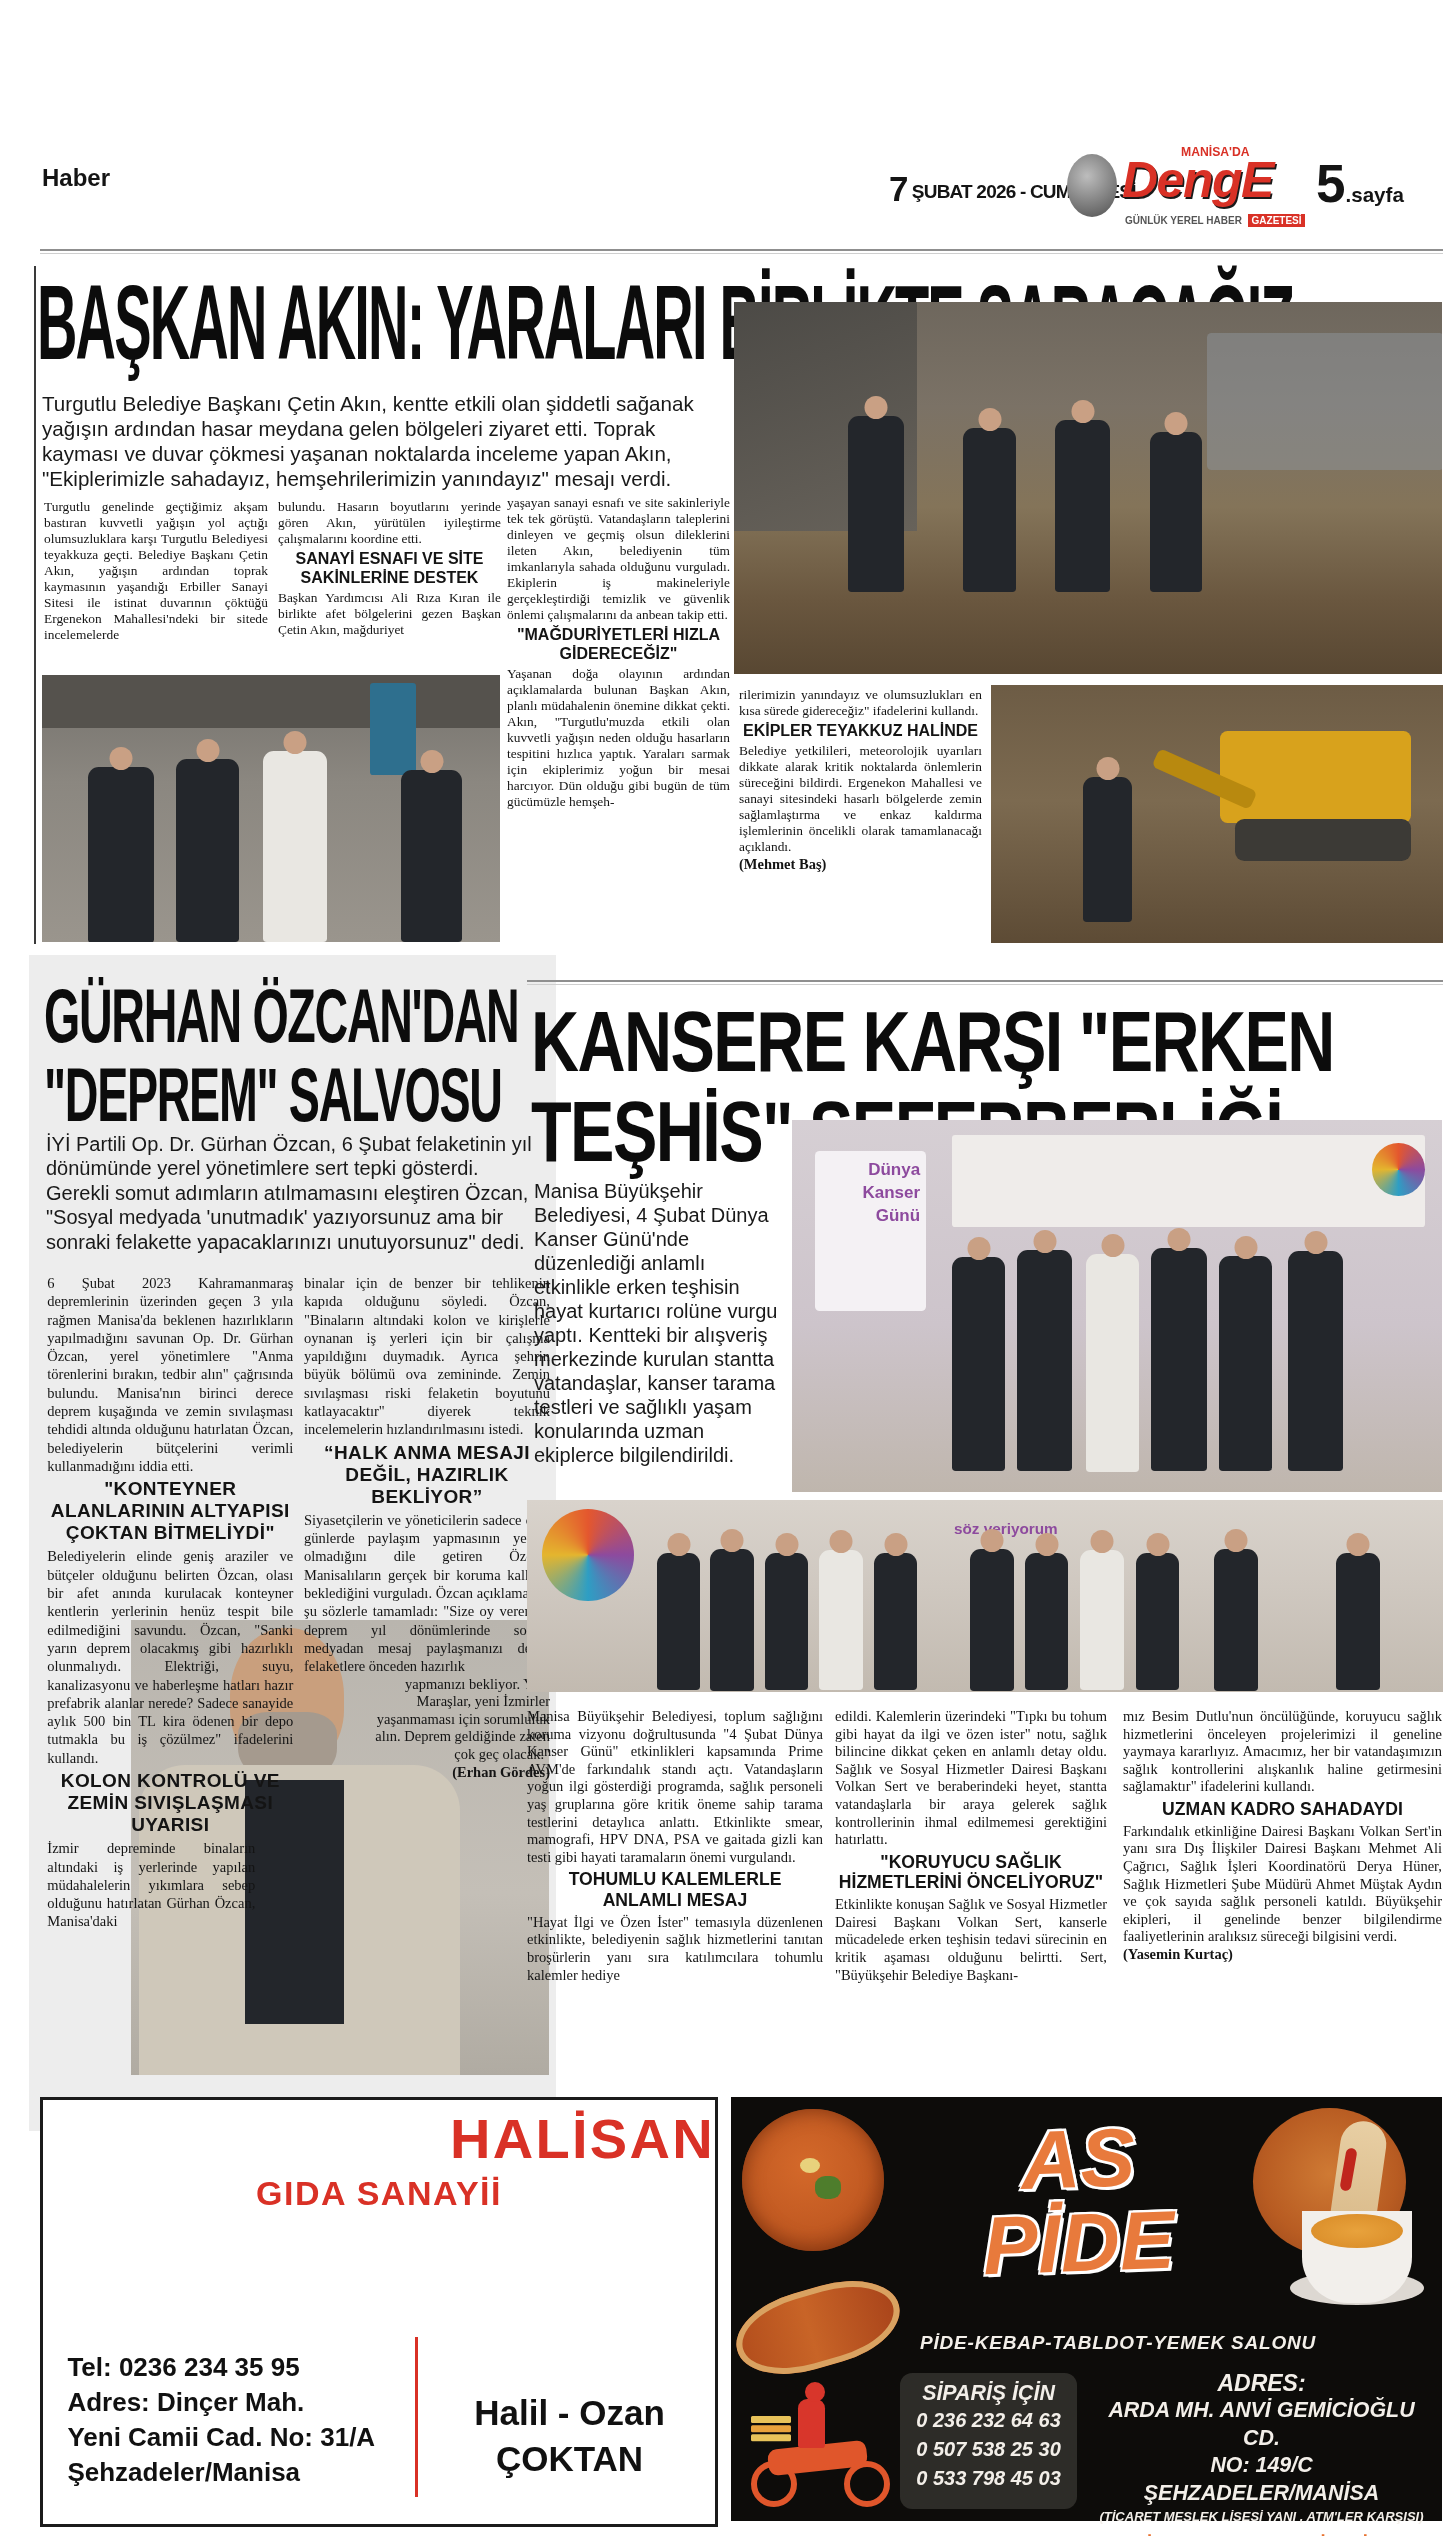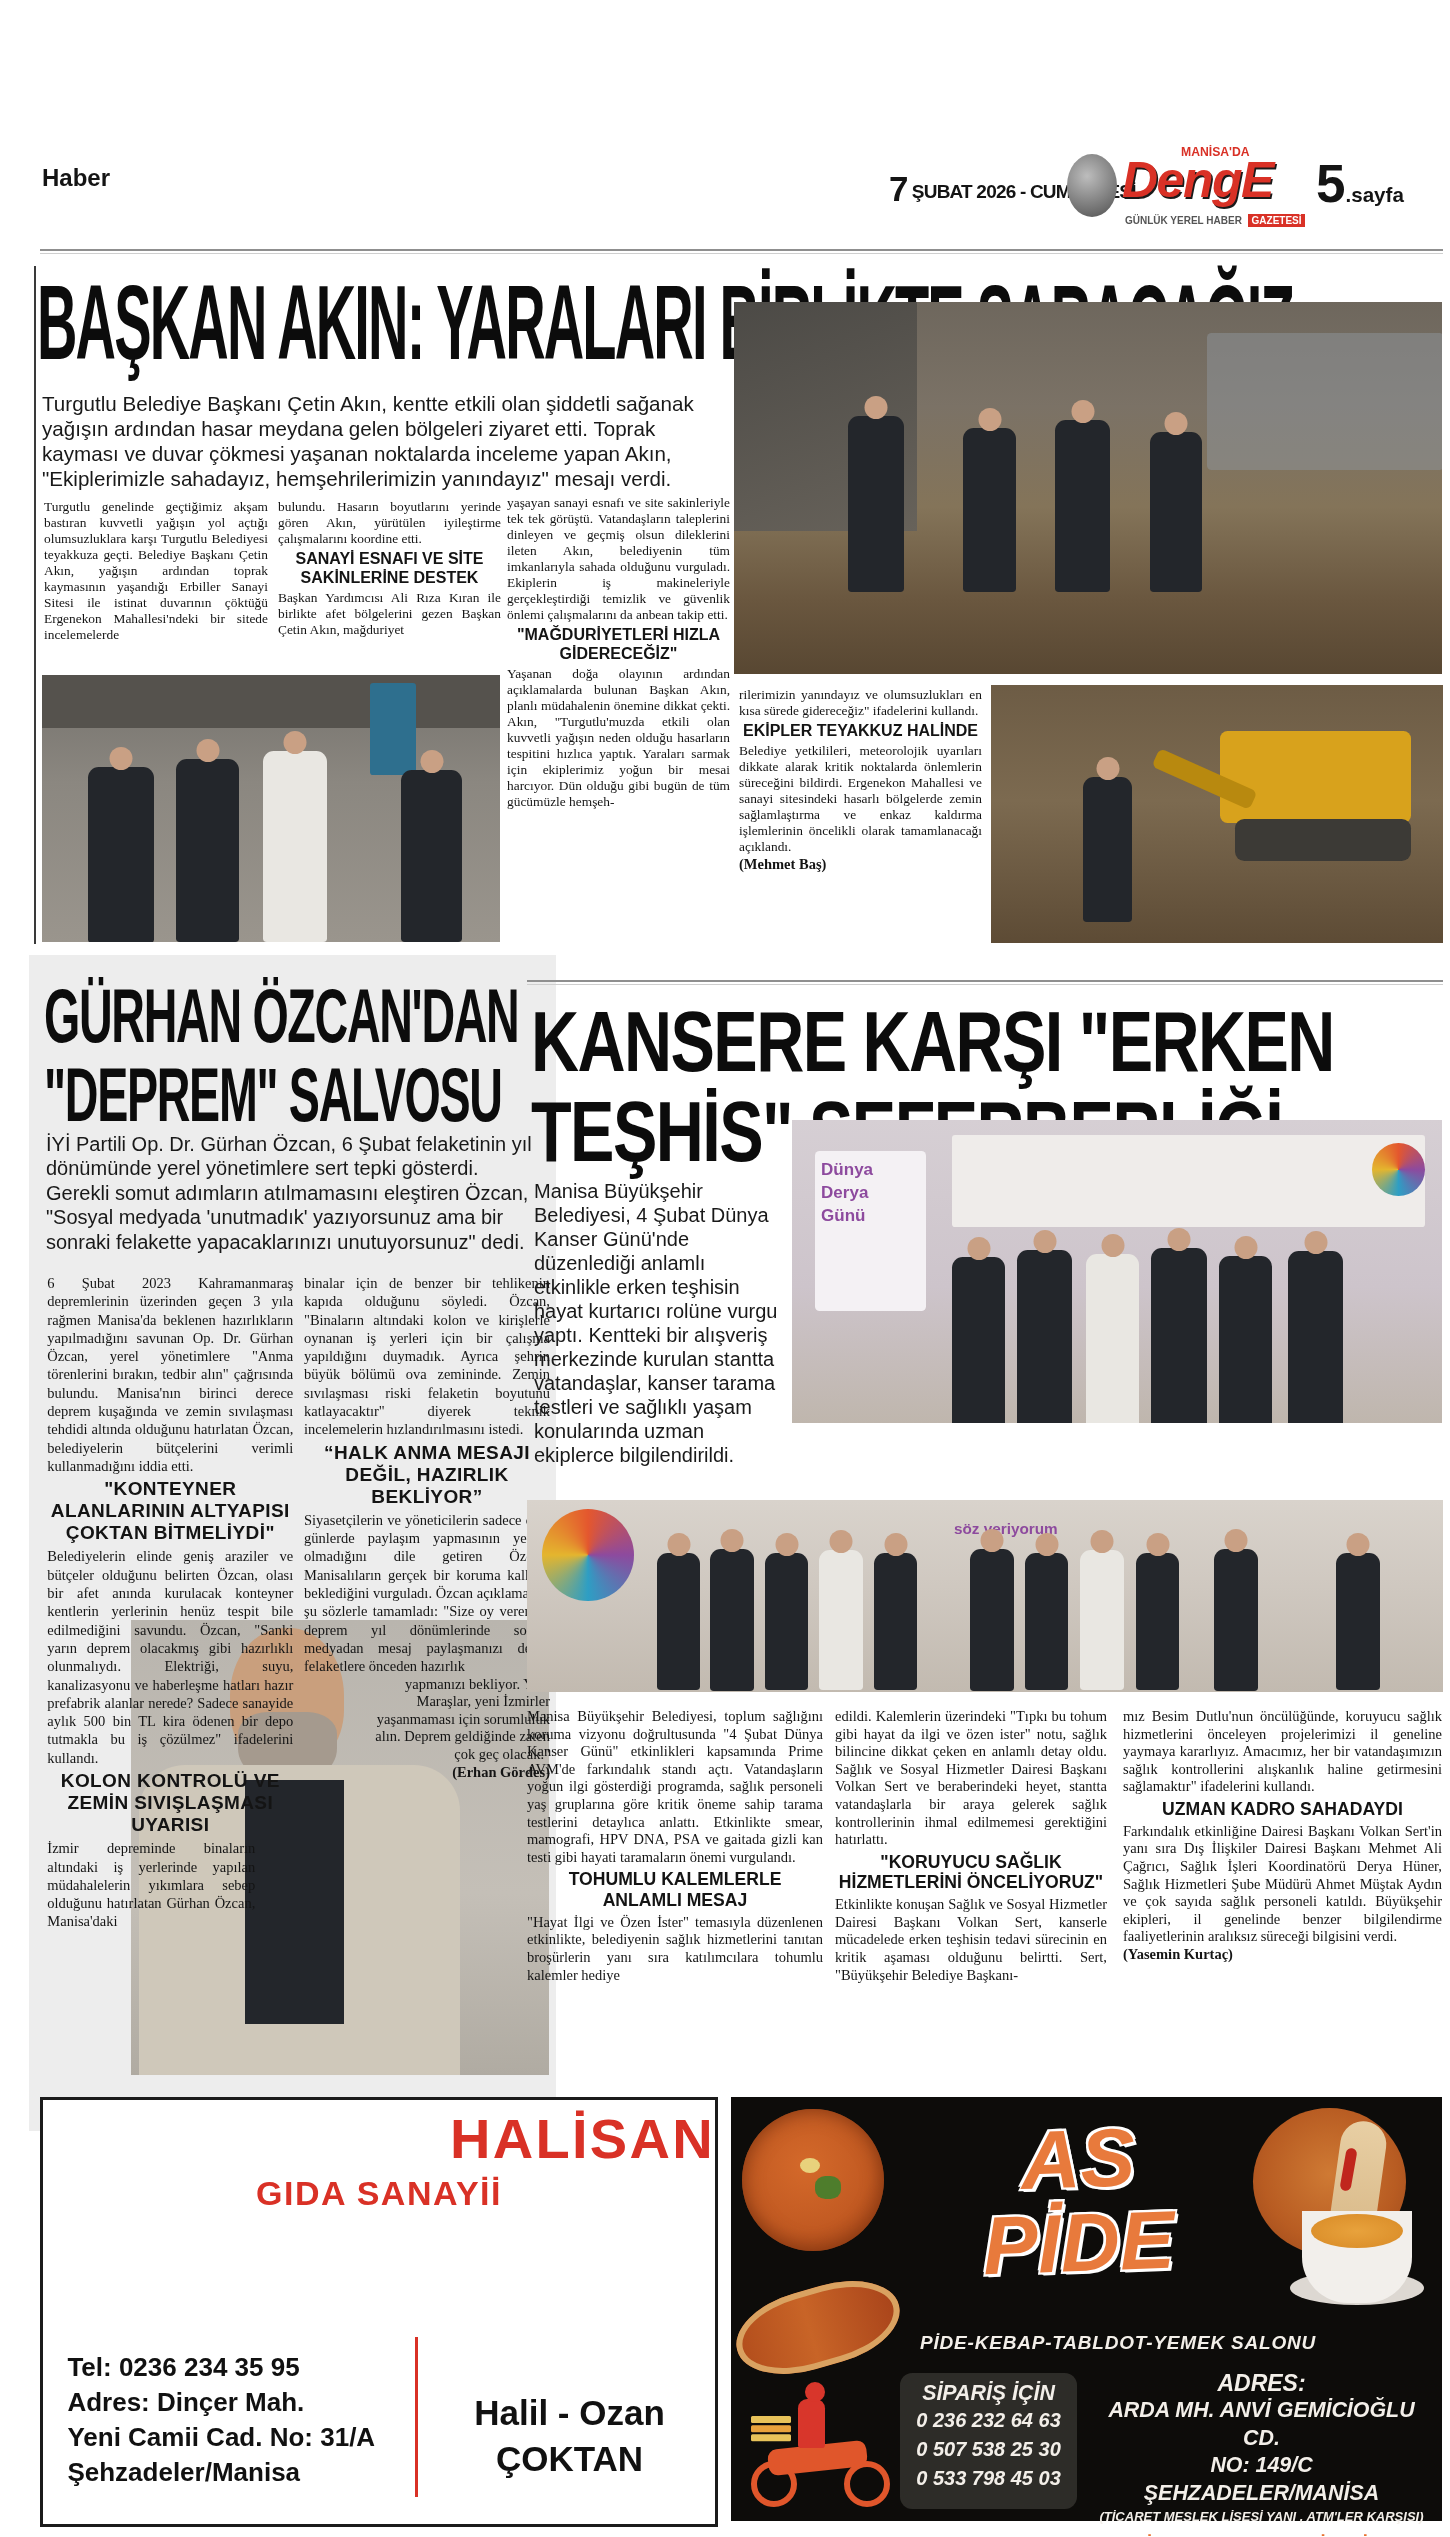--- a/index.html
+++ b/index.html
@@ -156,24 +156,24 @@
 
   <div class="abs" style="left:531px;top:992px;height:90px;">
     <span class="cond" style="font-size:64px;letter-spacing:-1.5px;transform:scale(1.04,1.34);">KANSERE KARŞI "ERKEN</span>
   </div>
   <div class="abs" style="left:531px;top:1082px;height:90px;">
     <span class="cond" style="font-size:64px;letter-spacing:-1.5px;transform:scale(1.04,1.34);">TEŞHİS" SEFERBERLİĞİ</span>
   </div>
 
   <div class="abs lead" style="left:534px;top:1179px;width:250px;font-size:20px;line-height:24px;">Manisa Büyükşehir Belediyesi, 4 Şubat Dünya Kanser Günü'nde düzenlediği anlamlı etkinlikle erken teşhisin hayat kurtarıcı rolüne vurgu yaptı. Kentteki bir alışveriş merkezinde kurulan stantta vatandaşlar, kanser tarama testleri ve sağlıklı yaşam konularında uzman ekiplerce bilgilendirildi.</div>
 
-  <div class="photo" style="left:792px;top:1120px;width:650px;height:303px;background:linear-gradient(180deg,#d6cfd4 0%,#cdc4cb 55%,#bfb6ad 100%);">
+  <div class="photo" style="left:792px;top:1120px;width:650px;height:372px;background:linear-gradient(180deg,#d6cfd4 0%,#cdc4cb 55%,#bfb6ad 100%);text-align:right;">
     <div class="abs" style="left:23px;top:30.5px;width:99px;height:145px;background:#f4f1f4;border-radius:4.6px;padding:7.6px 6.1px;font-family:'Liberation Sans',sans-serif;font-weight:bold;color:#8d4a9e;font-size:17px;line-height:23px;">
       <div>Dünya</div>
-      <div>Derya</div>
+      <div>Kanser</div>
       <div>Günü</div>
     </div>
     <div class="abs" style="left:160px;top:15.3px;width:473px;height:92px;background:#efecea;border-radius:3.1px;"></div>
     <div class="abs" style="left:580px;top:23px;width:53px;height:53px;border-radius:50%;background:conic-gradient(#e4572e,#8d4a9e,#2e9ec4,#e4b52e,#e4572e);"></div>
     <div class="fig" style="left:160px;top:137px;width:53px;height:214px;"></div>
     <div class="fig" style="left:225px;top:130px;width:55px;height:221px;"></div>
     <div class="fig coat" style="left:294px;top:134px;width:53px;height:218px;"></div>
     <div class="fig" style="left:359px;top:128px;width:56px;height:223px;"></div>
     <div class="fig" style="left:427px;top:136px;width:53px;height:215px;"></div>
     <div class="fig" style="left:496px;top:131px;width:55px;height:220px;"></div>

